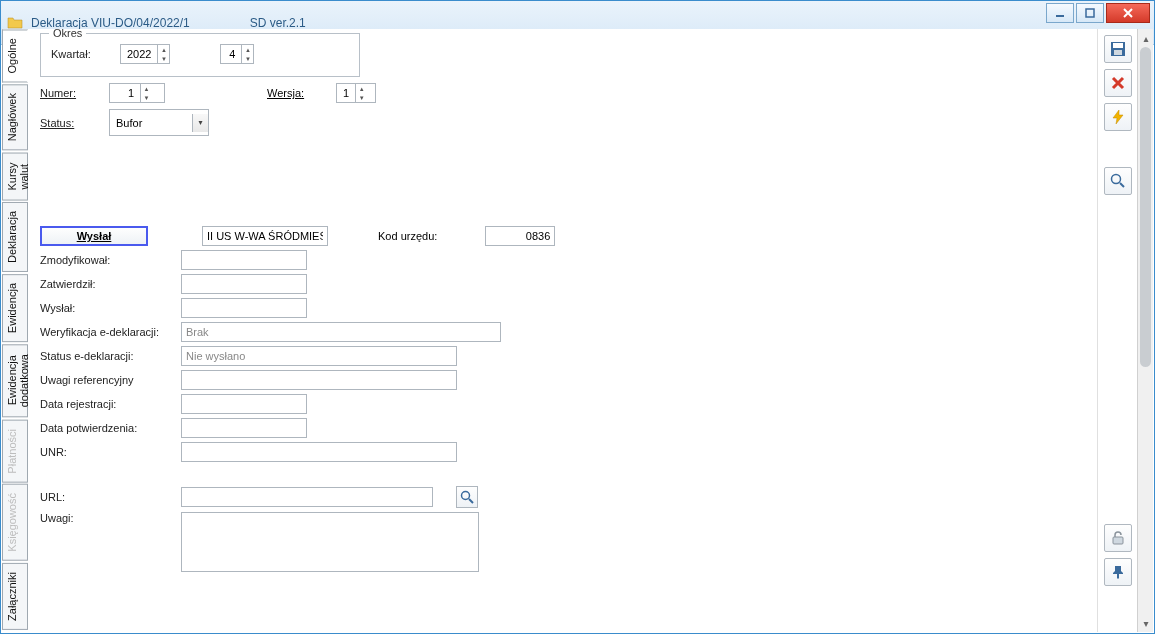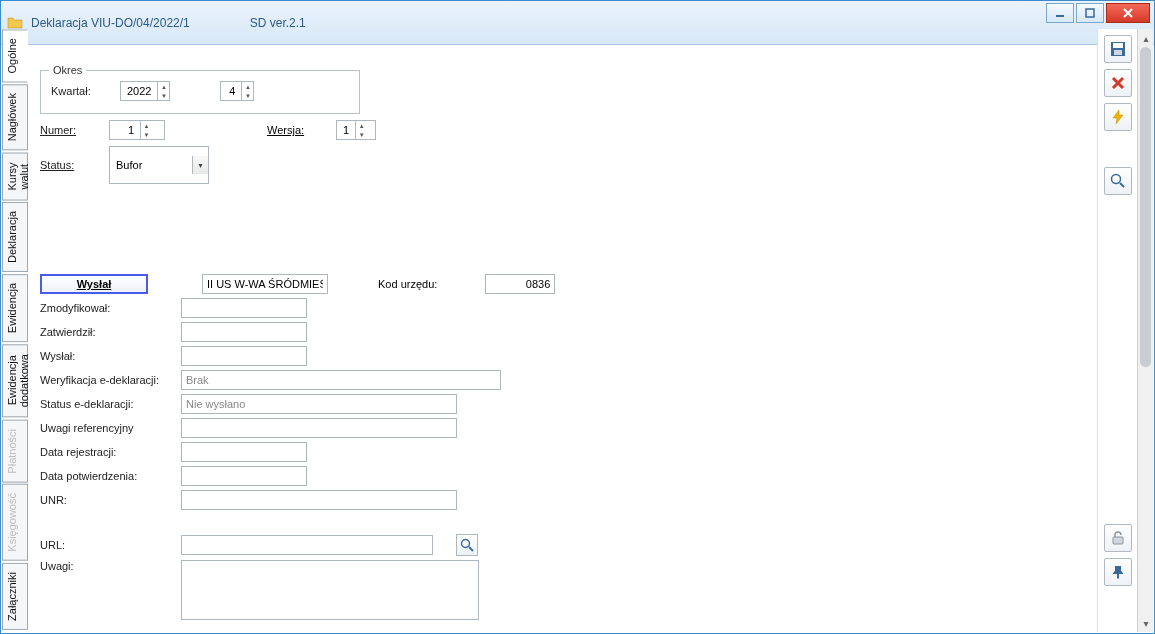--- a/index.html
+++ b/index.html
@@ -81,21 +81,20 @@
   }
   .vtab.active { background: #fff; border-left: 1px solid #fff; font-weight: normal; }
   .vtab.disabled { color: #bdbdbd; }
 
   
   .main-panel {
     flex: 1;
     position: relative;
     background: #fff;
     overflow: hidden;
-    margin-top: 37px;
   }
 
   
   .right-toolbar {
     width: 40px;
     background: #fff;
     display: flex;
     flex-direction: column;
     align-items: center;
     padding-top: 6px;
@@ -191,21 +190,21 @@
     border-left: 1px solid #aeb6be;
   }
   .spin .spin-btns div {
     flex: 1; font-size: 6px; text-align: center; color: #555;
     display: flex; align-items: center; justify-content: center;
   }
   .select {
     display: inline-flex;
     align-items: center;
     border: 1px solid #aeb6be;
-    height: 38px;
+    height: 27px;
     background: #fff;
     width: 100px;
   }
   .select .sel-val { flex: 1; padding: 0 6px; }
   .select .sel-arrow {
     width: 16px; height: 18px;
     border-left: 1px solid #aeb6be;
     background: linear-gradient(#f8f8f8,#e8e8e8);
     display: flex; align-items: center; justify-content: center;
     font-size: 8px; color: #444;

